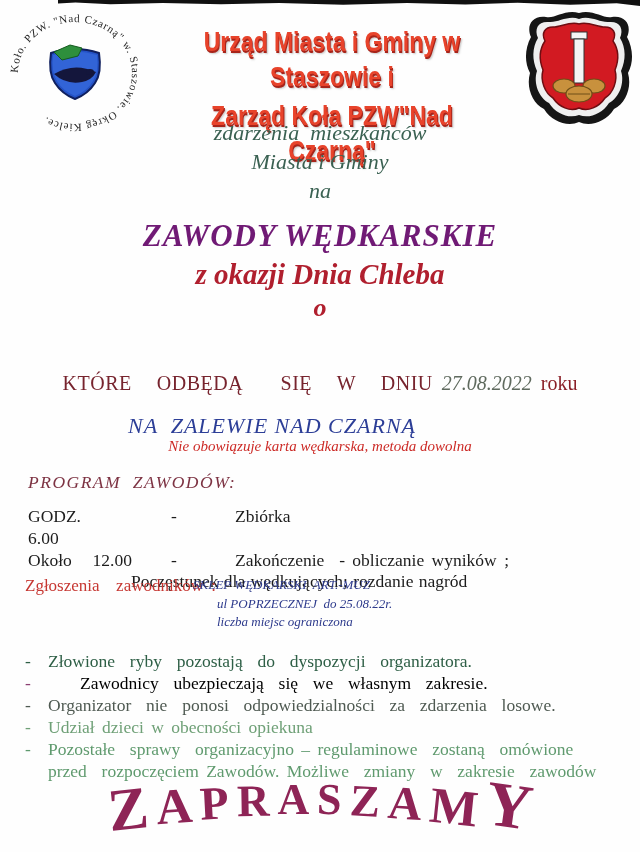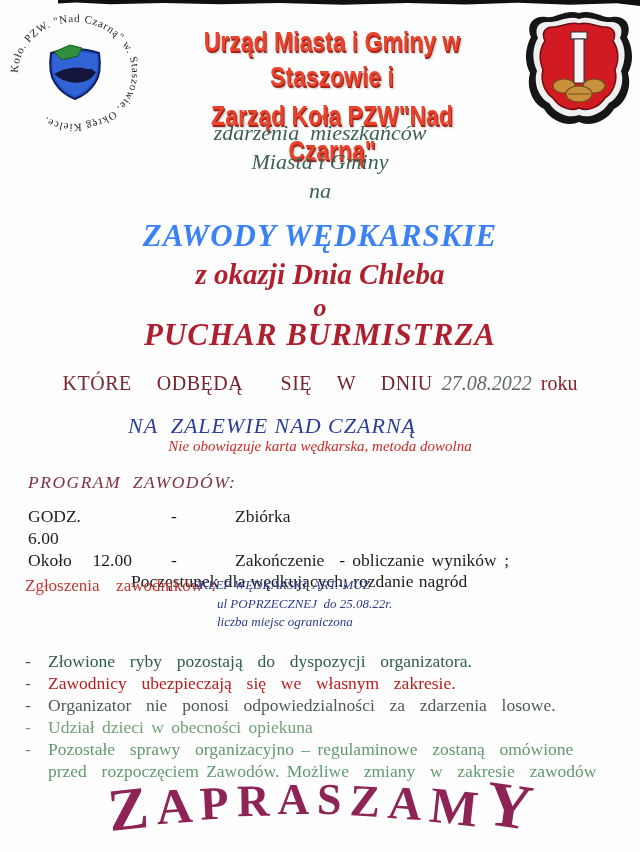--- a/index.html
+++ b/index.html
@@ -121,24 +121,23 @@
       </g>
     </svg>
   </div>
 
   <div class="invitation" style="color: rgb(58, 97, 82);">
     <span class="keep-sp">zdarzenia  mieszkańców</span><br>
     <span class="keep-sp">Miasta i Gminy</span><br>
     <span class="keep-sp">na</span>
   </div>
 
-  <div class="event-title et1" style="color: #3b82f6;">ZAWODY WĘDKARSKIE</div>
+  <div class="event-title et1" style="color: #701a75;">ZAWODY WĘDKARSKIE</div>
   <div class="event-title et2" style="color: rgb(176, 31, 46);">z okazji Dnia Chleba</div>
   <div class="event-title et3" style="color: rgb(176, 31, 46);">o</div>
-  <div class="event-title et4" style="color: rgb(176, 31, 46);">PUCHAR BURMISTRZA</div>
 
   <div class="date-line">
     <span class="date-prefix keep-sp" style="color: rgb(119, 36, 46);">KTÓRE  ODBĘDĄ   SIĘ  W  DNIU</span>
     <span class="date-value" style="color: rgb(95, 106, 94);">27.08.2022</span>
     <span class="date-suffix" style="color: rgb(138, 32, 40);">roku</span>
   </div>
 
   <div class="location keep-sp" style="color: rgb(44, 62, 151);">NA  ZALEWIE NAD CZARNĄ</div>
   <div class="location-note" style="color: rgb(204, 42, 38);">Nie obowiązuje karta wędkarska, metoda dowolna</div>
 
@@ -166,21 +165,21 @@
     </div>
   </div>
 
   <div class="notes">
     <div class="note">
       <span class="note-dash" style="color: rgb(46, 95, 70);">-</span>
       <span class="note-text keep-sp" style="color: rgb(46, 95, 70);">Złowione  ryby  pozostają  do  dyspozycji  organizatora.</span>
     </div>
     <div class="note">
       <span class="note-dash" style="color: rgb(140, 63, 114);">-</span>
-      <span class="note-text keep-sp" style="color: #b91c1c;">Zawodnicy  ubezpieczają  się  we  własnym  zakresie.</span>
+      <span class="note-text keep-sp" style="color: #000000; margin-left: 32px;">Zawodnicy  ubezpieczają  się  we  własnym  zakresie.</span>
     </div>
     <div class="note">
       <span class="note-dash" style="color: rgb(79, 90, 82);">-</span>
       <span class="note-text keep-sp" style="color: rgb(79, 90, 82);">Organizator  nie  ponosi  odpowiedzialności  za  zdarzenia  losowe.</span>
     </div>
     <div class="note">
       <span class="note-dash" style="color: rgb(111, 160, 119);">-</span>
       <span class="note-text keep-sp" style="color: rgb(111, 160, 119);">Udział dzieci w obecności opiekuna</span>
     </div>
     <div class="note">

